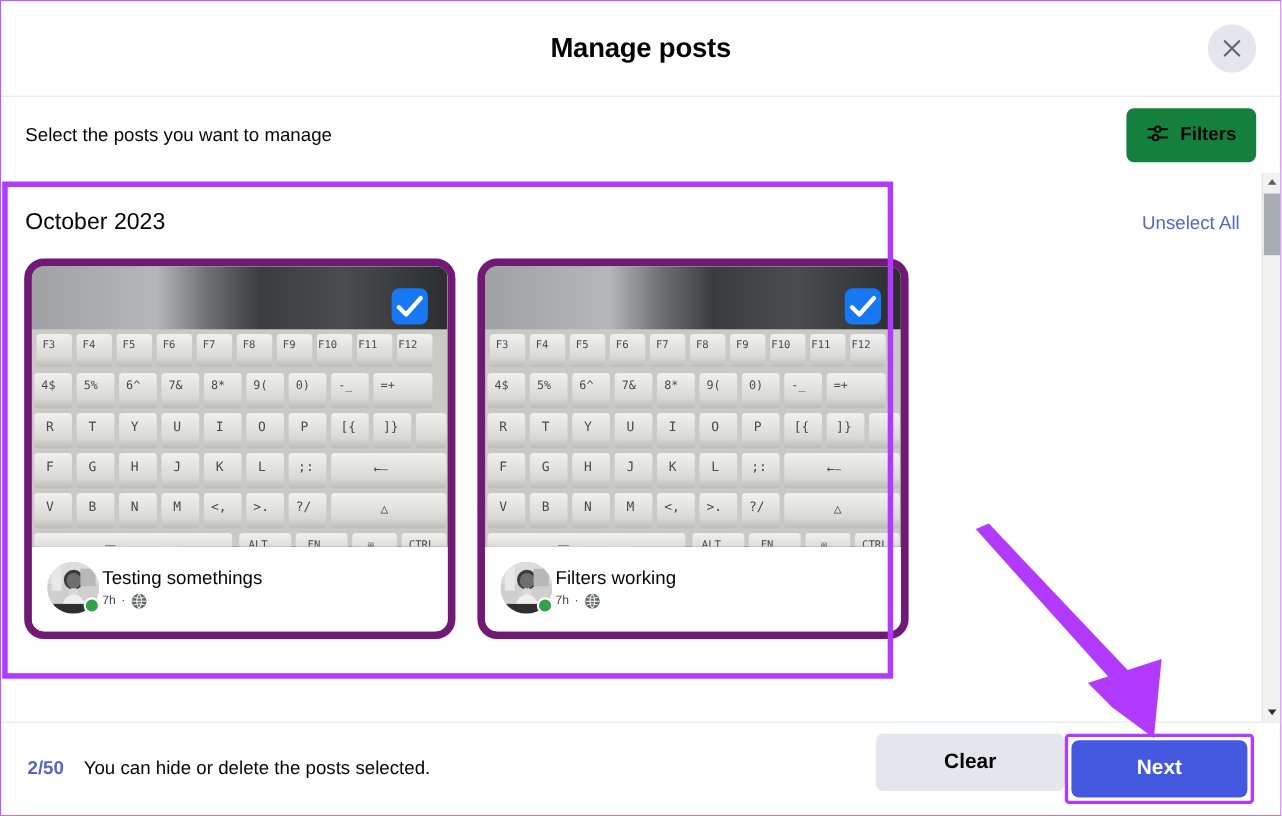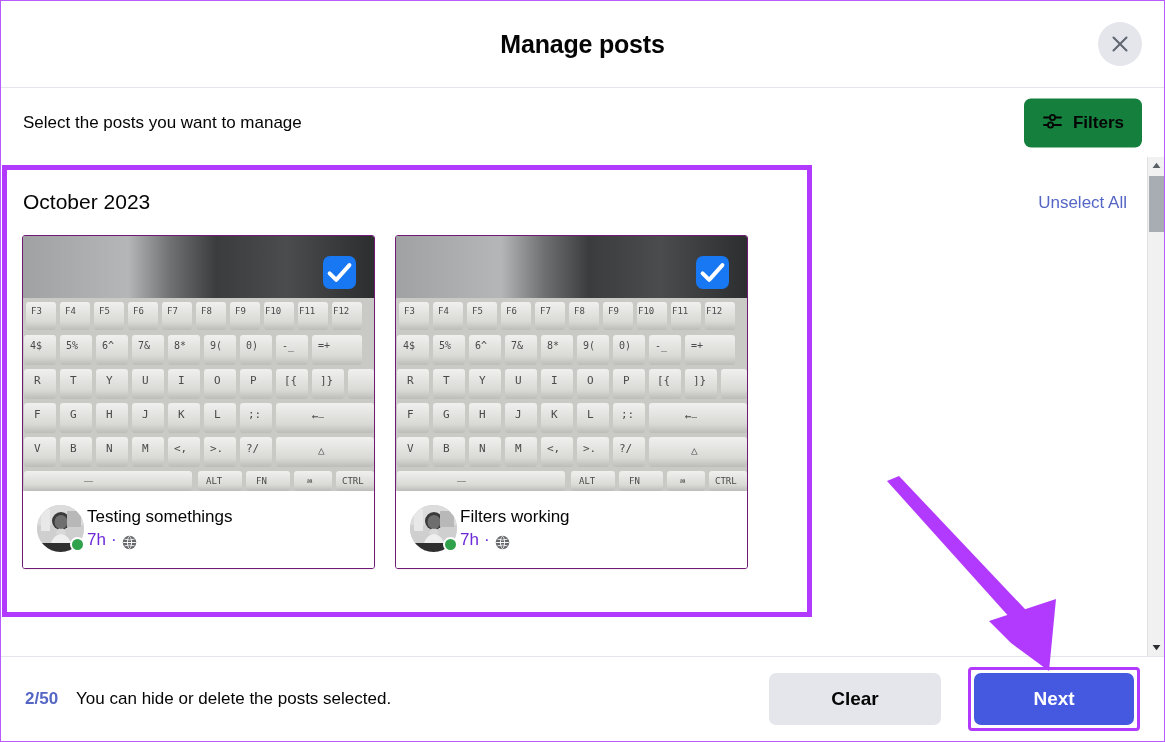--- a/index.html
+++ b/index.html
@@ -118,24 +118,24 @@
 
   
   .post-grid {
     position: absolute;
     left: 21px;
     top: 78px;
     display: flex;
     gap: 20px;
   }
   .post-card {
-    width: 353px;
+    width: 392px;
     background: #ffffff;
-    border: 1px solid #701a75;
-    border-radius: 3px;
+    border: 7px solid #701a75;
+    border-radius: 18px;
     overflow: hidden;
     cursor: pointer;
     box-shadow: 0 1px 2px rgba(0,0,0,0.06);
   }
   .thumb {
     position: relative;
     width: 100%;
     height: 255px;
     overflow: hidden;
     background: #8a8a8a;
@@ -179,24 +179,24 @@
     background: #31a24c;
     border: 2px solid #ffffff;
   }
   .post-text { display: flex; flex-direction: column; gap: 3px; }
   .post-title {
     font-size: 17px;
     color: #050505;
   }
   .post-sub {
     display: flex;
-    align-items: flex-end;
+    align-items: center;
     gap: 5px;
-    font-size: 17px;
-    color: #6d28d9;
+    font-size: 11px;
+    color: #404040;
   }
   .globe-icon { display: inline-flex; }
 
   
   .highlight-box {
     position: absolute;
     left: 1px;
     top: 164px;
     width: 810px;
     height: 452px;
@@ -250,22 +250,20 @@
   .footer-note {
     font-size: 17px;
     color: #050505;
   }
   .footer-actions {
     position: absolute;
     right: 24px;
     top: 50%;
     transform: translateY(-50%);
     display: flex;
-    align-items: center;
-    gap: 27px;
   }
   .btn {
     border: none;
     border-radius: 7px;
     height: 52px;
     font-size: 19px;
     font-weight: bold;
     cursor: pointer;
     font-family: inherit;
   }

